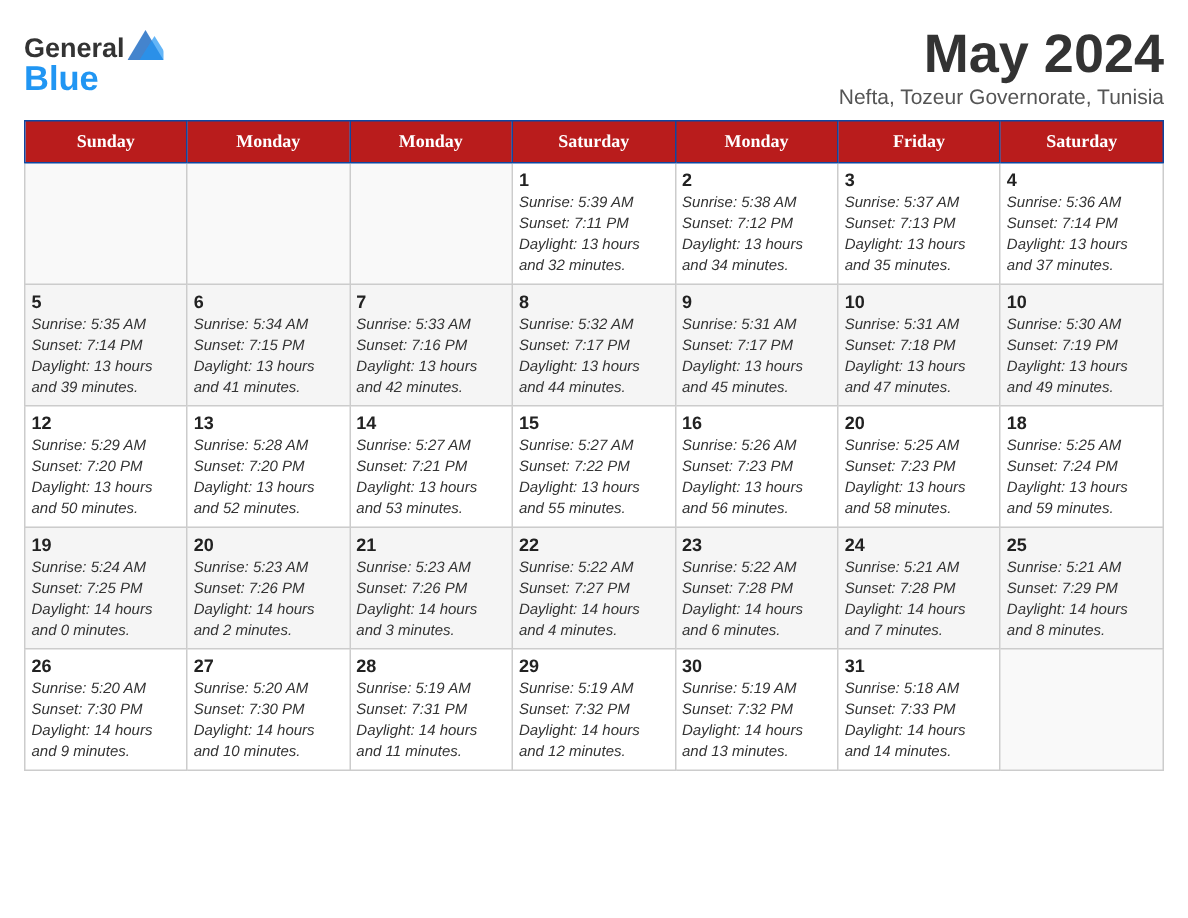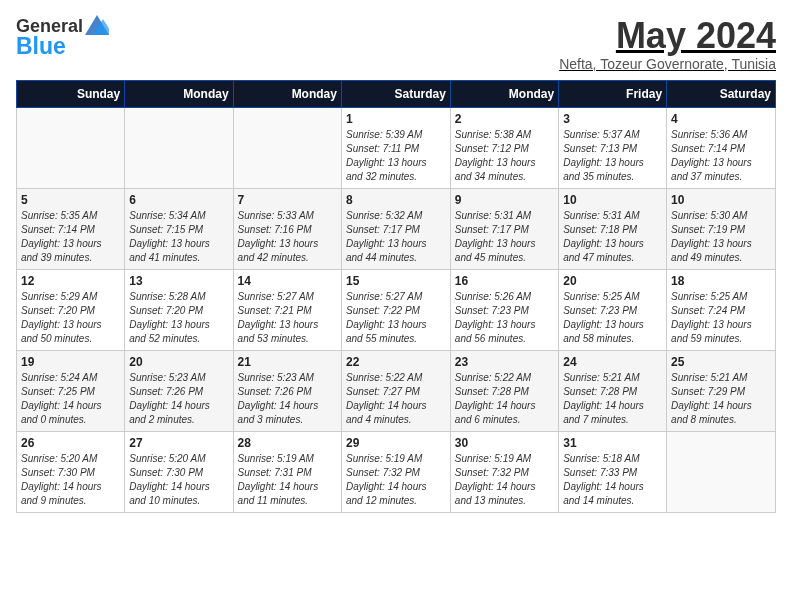--- a/index.html
+++ b/index.html
@@ -6,21 +6,21 @@
     body {
       font-family: Arial, sans-serif;
       background: #fff;
       width: 792px;
       min-height: 612px;
       padding: 16px;
     }
     .header {
       display: flex;
       justify-content: space-between;
-      align-items: flex-start;
+      align-items: center;
       margin-bottom: 8px;
     }
     .logo {
       display: flex;
       align-items: center;
     }
     .logo-text-general {
       font-size: 18px;
       font-weight: bold;
       color: #333;
@@ -32,45 +32,45 @@
     }
     .logo-icon {
       width: 24px;
       height: 20px;
       margin-left: 2px;
       position: relative;
       top: -2px;
     }
     .title-block {
       text-align: right;
-      text-decoration: underline;
     }
     .title-month {
       font-size: 36px;
       font-weight: bold;
       color: #333;
       line-height: 1.1;
     }
     .title-location {
       font-size: 14px;
       color: #555;
     }
     table {
       width: 100%;
       border-collapse: collapse;
       font-size: 11px;
     }
     thead tr th {
-      background-color: #0f172a;
+      background-color: #b91c1c;
       color: #fff;
       padding: 6px 4px;
-      text-align: right;
+      text-align: center;
       font-size: 12px;
       font-weight: bold;
       border: 1px solid #0d47a1;
+      font-family: Liberation Serif, serif;
     }
     tbody tr td {
       vertical-align: top;
       border: 1px solid #ccc;
       padding: 4px;
       width: 113px;
       min-height: 70px;
       background: #fff;
     }
     tbody tr:nth-child(even) td {

